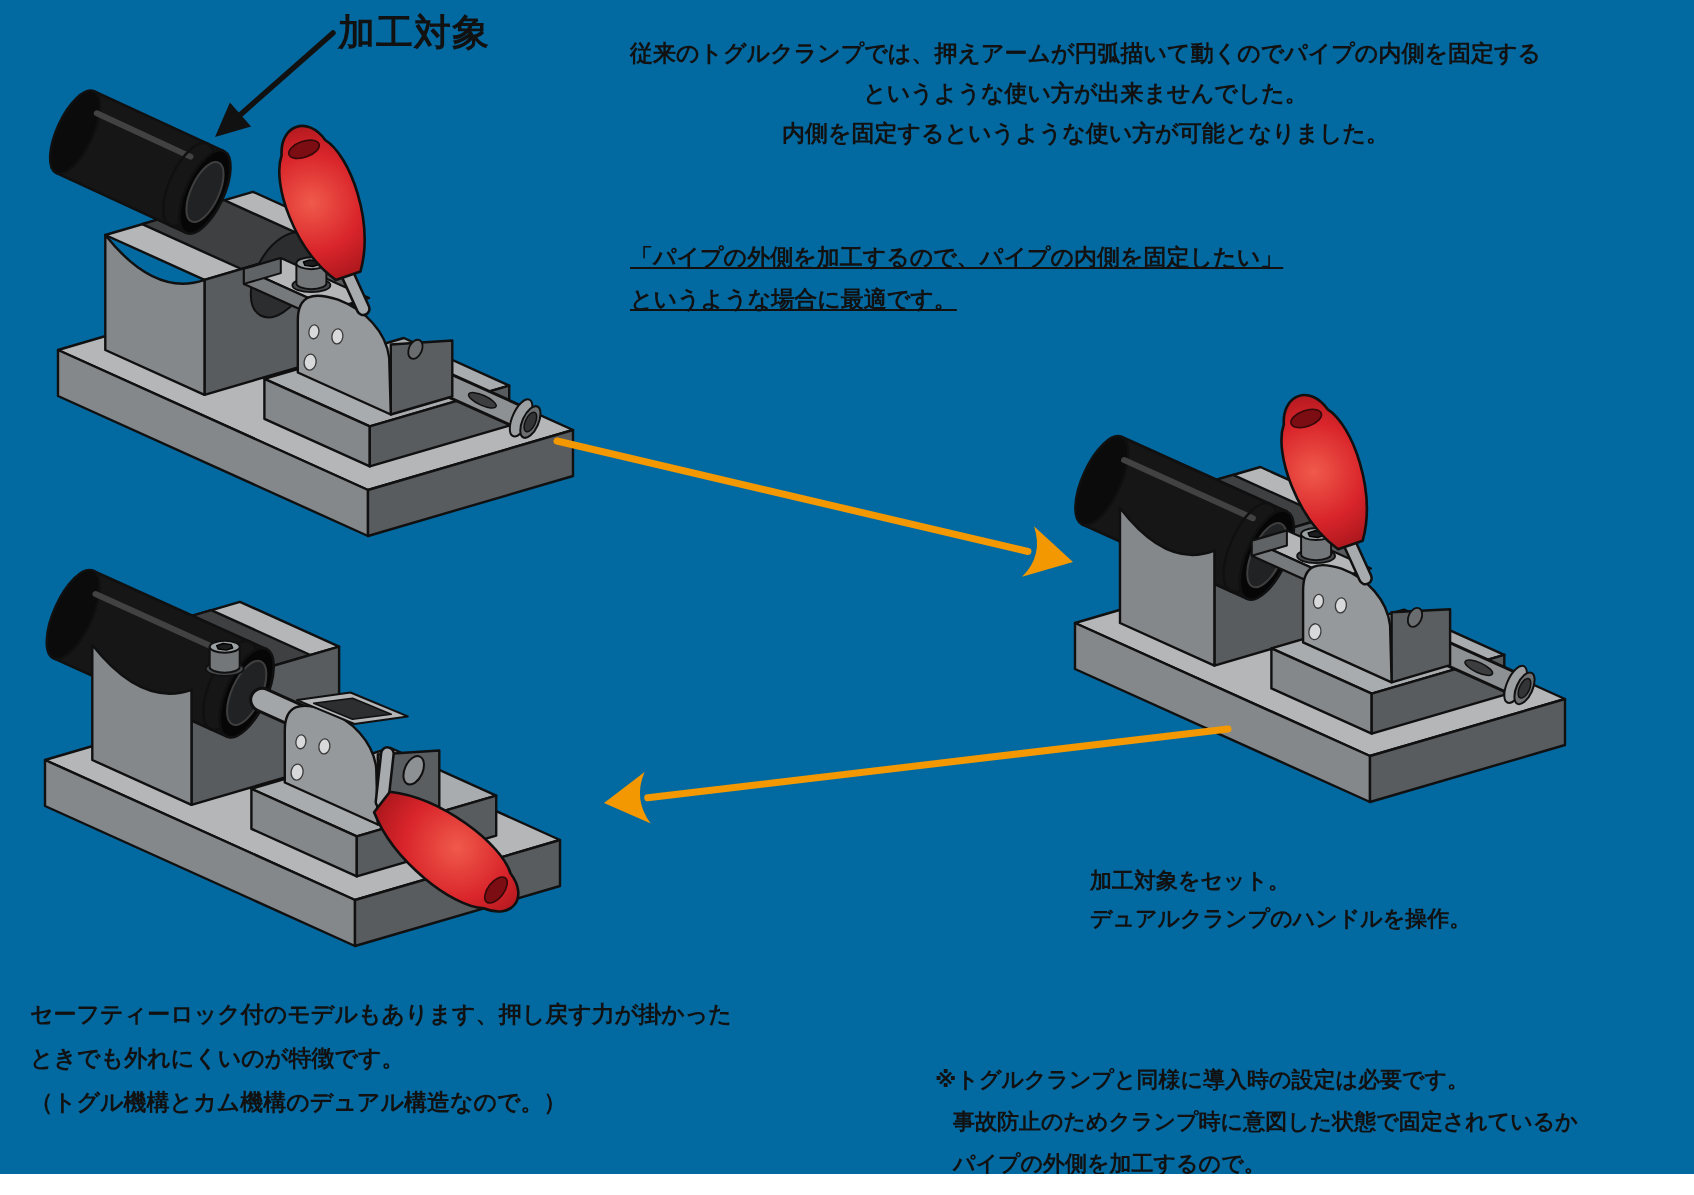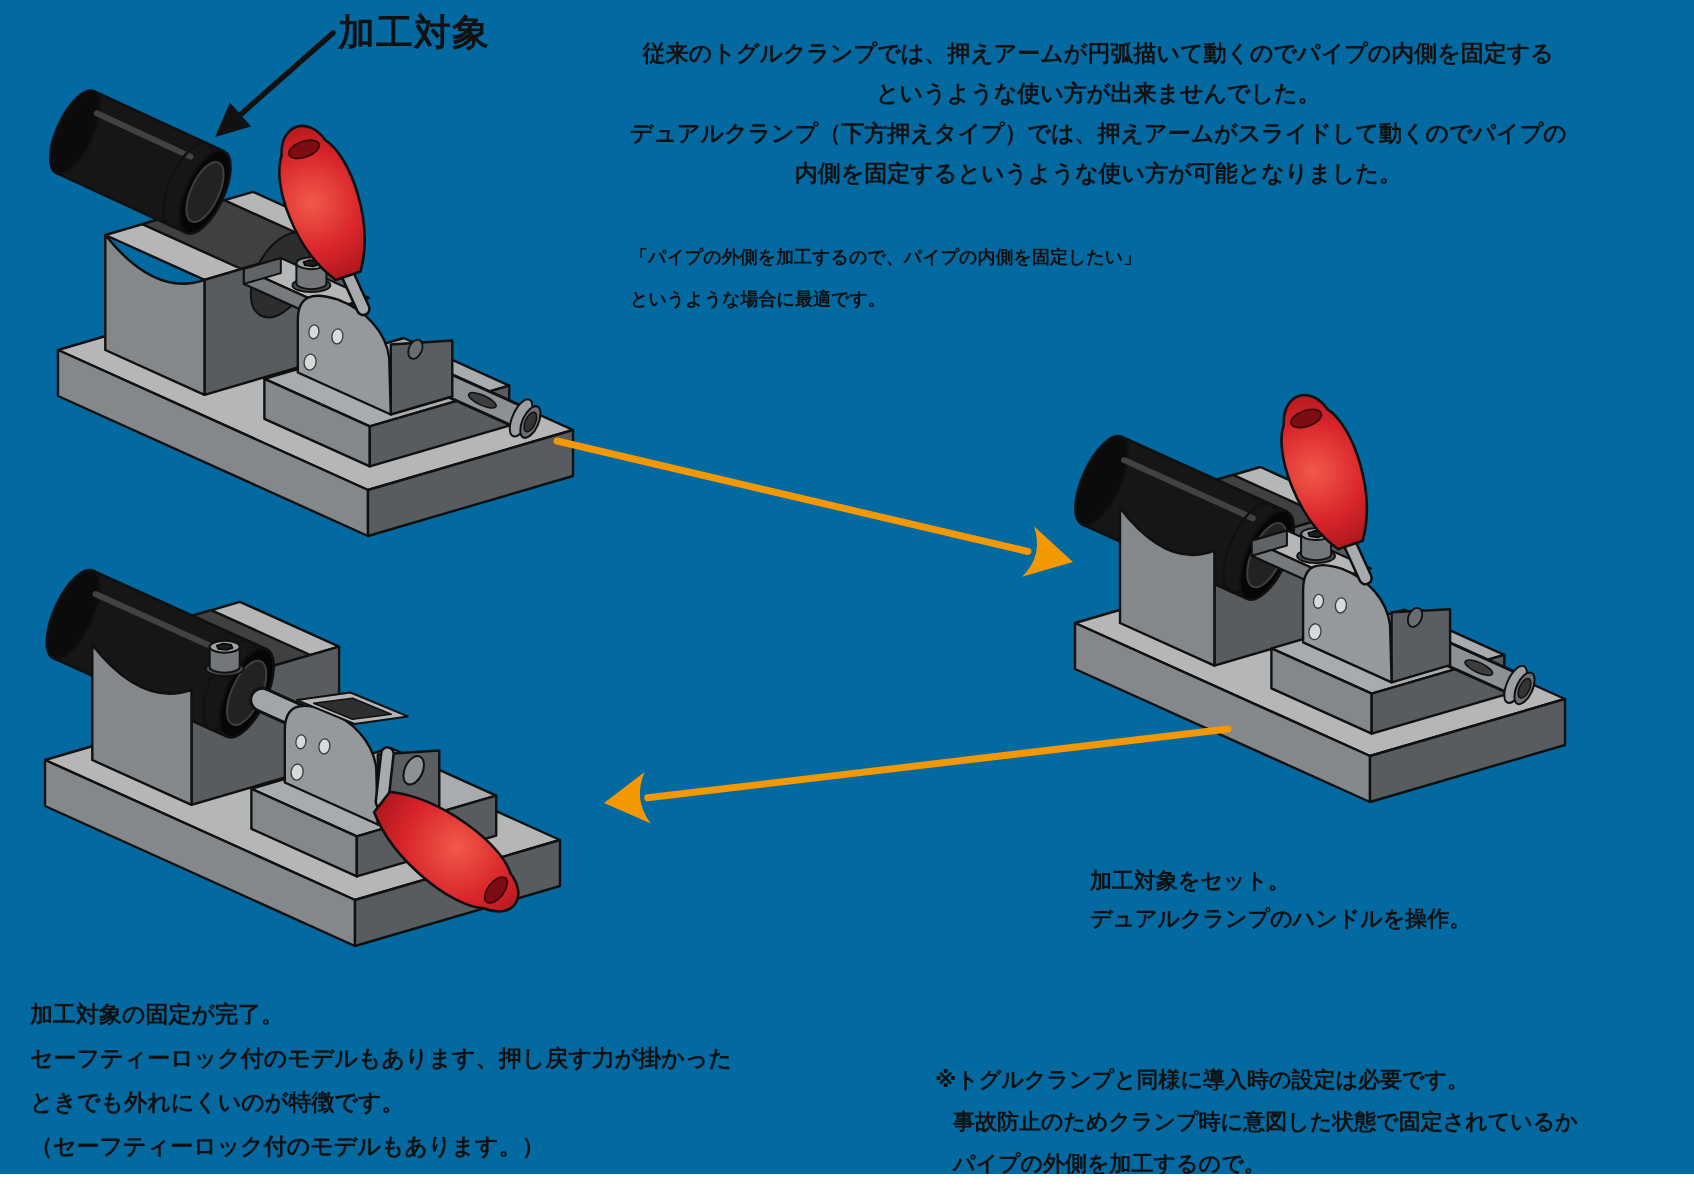--- a/index.html
+++ b/index.html
@@ -3,21 +3,21 @@
 <meta charset="utf-8">
 <style>
   html,body{margin:0;padding:0;background:#fff;}
   .canvas{position:relative;width:1694px;height:1174px;background:#0369a1;overflow:hidden;
           font-family:"Liberation Sans","DejaVu Sans",sans-serif;color:#111;}
   .abs{position:absolute;}
   .txt{position:absolute;font-weight:700;color:#111;white-space:nowrap;}
   .txt div{white-space:nowrap;}
   .label-target{position:absolute;left:338px;top:8px;font-size:37px;font-weight:700;letter-spacing:1px;}
   .intro{left:630px;top:33px;font-size:23px;line-height:40px;text-align:center;}
-  .usecase{left:630px;top:236px;font-size:18px;line-height:42px;}
+  .usecase{left:630px;top:236px;font-size:23px;line-height:42px;text-decoration:underline;}
   .cap2{left:1090px;top:862px;font-size:22px;line-height:38px;}
   .cap3{left:30px;top:992px;font-size:23px;line-height:44px;}
   .note{left:935px;top:1059px;font-size:22px;line-height:42px;}
   .note div:nth-child(n+2){padding-left:18px;}
   svg{display:block;}
 </style>
 </head>
 <body>
 
 <div class="canvas">
@@ -74,21 +74,20 @@
       <ellipse cx="45.0" cy="52.0" rx="18" ry="45" fill="#0b0b0b" stroke="#101010" stroke-width="2.4" transform="rotate(24.8 45.0 52.0)"></ellipse>
       <path d="M66.8 33.3L160.5 76.6" fill="none" stroke="#424242" stroke-width="6" stroke-linejoin="round" stroke-linecap="round"></path>
       <ellipse cx="158.7" cy="104.5" rx="18.9" ry="45" fill="none" stroke="#101010" stroke-width="2.4" transform="rotate(24.8 158.7 104.5)"></ellipse>
       <ellipse cx="175.0" cy="112.0" rx="18.9" ry="45" fill="#060606" stroke="#101010" stroke-width="2.6" transform="rotate(24.8 175.0 112.0)"></ellipse>
       <ellipse cx="175.0" cy="112.0" rx="13.95" ry="32.4" fill="#202224" stroke="#3f3f3f" stroke-width="2" transform="rotate(24.8 175.0 112.0)"></ellipse>
     </svg>
 
   <div class="txt intro">
     <div>従来のトグルクランプでは、押えアームが円弧描いて動くのでパイプの内側を固定する</div>
     <div>というような使い方が出来ませんでした。</div>
-    <div>デュアルクランプ（下方押えタイプ）では、押えアームがスライドして動くのでパイプの</div>
     <div>内側を固定するというような使い方が可能となりました。</div>
   </div>
 
   <div class="txt usecase">
     <div>「パイプの外側を加工するので、パイプの内側を固定したい」</div>
     <div>というような場合に最適です。</div>
   </div>
 
   <svg class="abs" style="left:545px;top:430px;" width="550" height="150" viewBox="0 0 550 150">
     <path class="o-stroke" d="M12 11 L483 121.5" stroke="#F39800" stroke-width="7" stroke-linecap="round" fill="none"></path>
@@ -192,24 +191,23 @@
       <path d="M359.9 241.7C412.1 247.8 471.4 293.7 480.6 323.5C499.1 347.9 482.0 370.0 453.7 358.3C422.5 357.0 363.2 311.2 344.1 262.3Z" fill="url(#rg-clamp3-0)" stroke="#101010" stroke-width="2.6" stroke-linejoin="round" stroke-linecap="round"></path>
       <ellipse cx="466.0" cy="340.0" rx="15.2" ry="8" fill="#7c0d12" stroke="#35080a" stroke-width="1.6" transform="rotate(127.7 466.0 340.0)"></ellipse>
     </svg>
 
   <div class="txt cap2">
     <div>加工対象をセット。</div>
     <div>デュアルクランプのハンドルを操作。</div>
   </div>
 
   <div class="txt cap3">
-    <div>加工対象の固定が完了。</div>
     <div>セーフティーロック付のモデルもあります、押し戻す力が掛かった</div>
     <div>ときでも外れにくいのが特徴です。</div>
-    <div>（セーフティーロック付のモデルもあります。）</div>
+    <div>（トグル機構とカム機構のデュアル構造なので。）</div>
   </div>
 
   <div class="txt note">
     <div>※トグルクランプと同様に導入時の設定は必要です。</div>
     <div>事故防止のためクランプ時に意図した状態で固定されているか</div>
     <div>パイプの外側を加工するので。</div>
   </div>
 
 </div>
 

